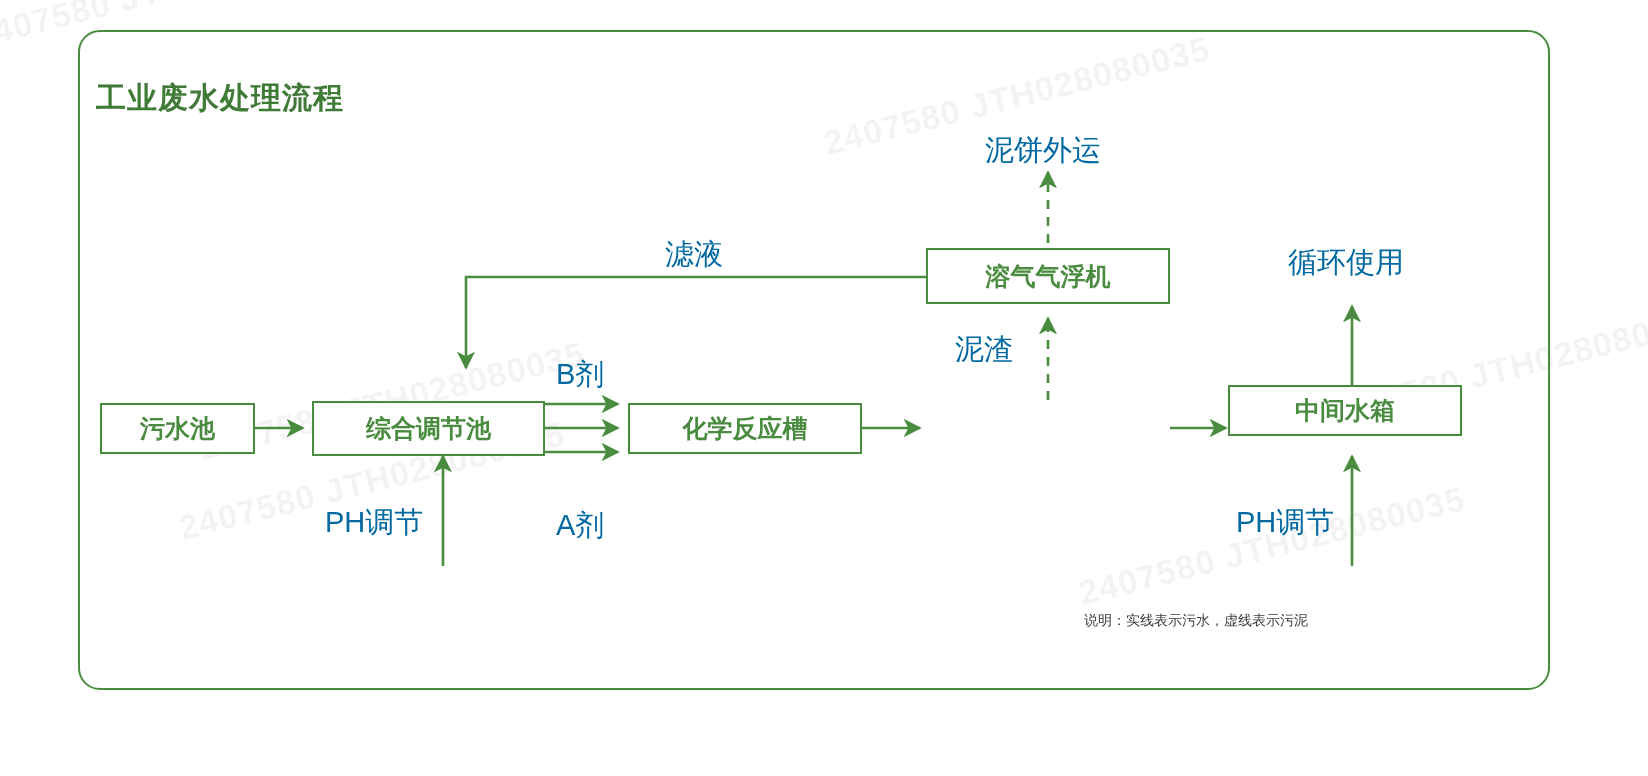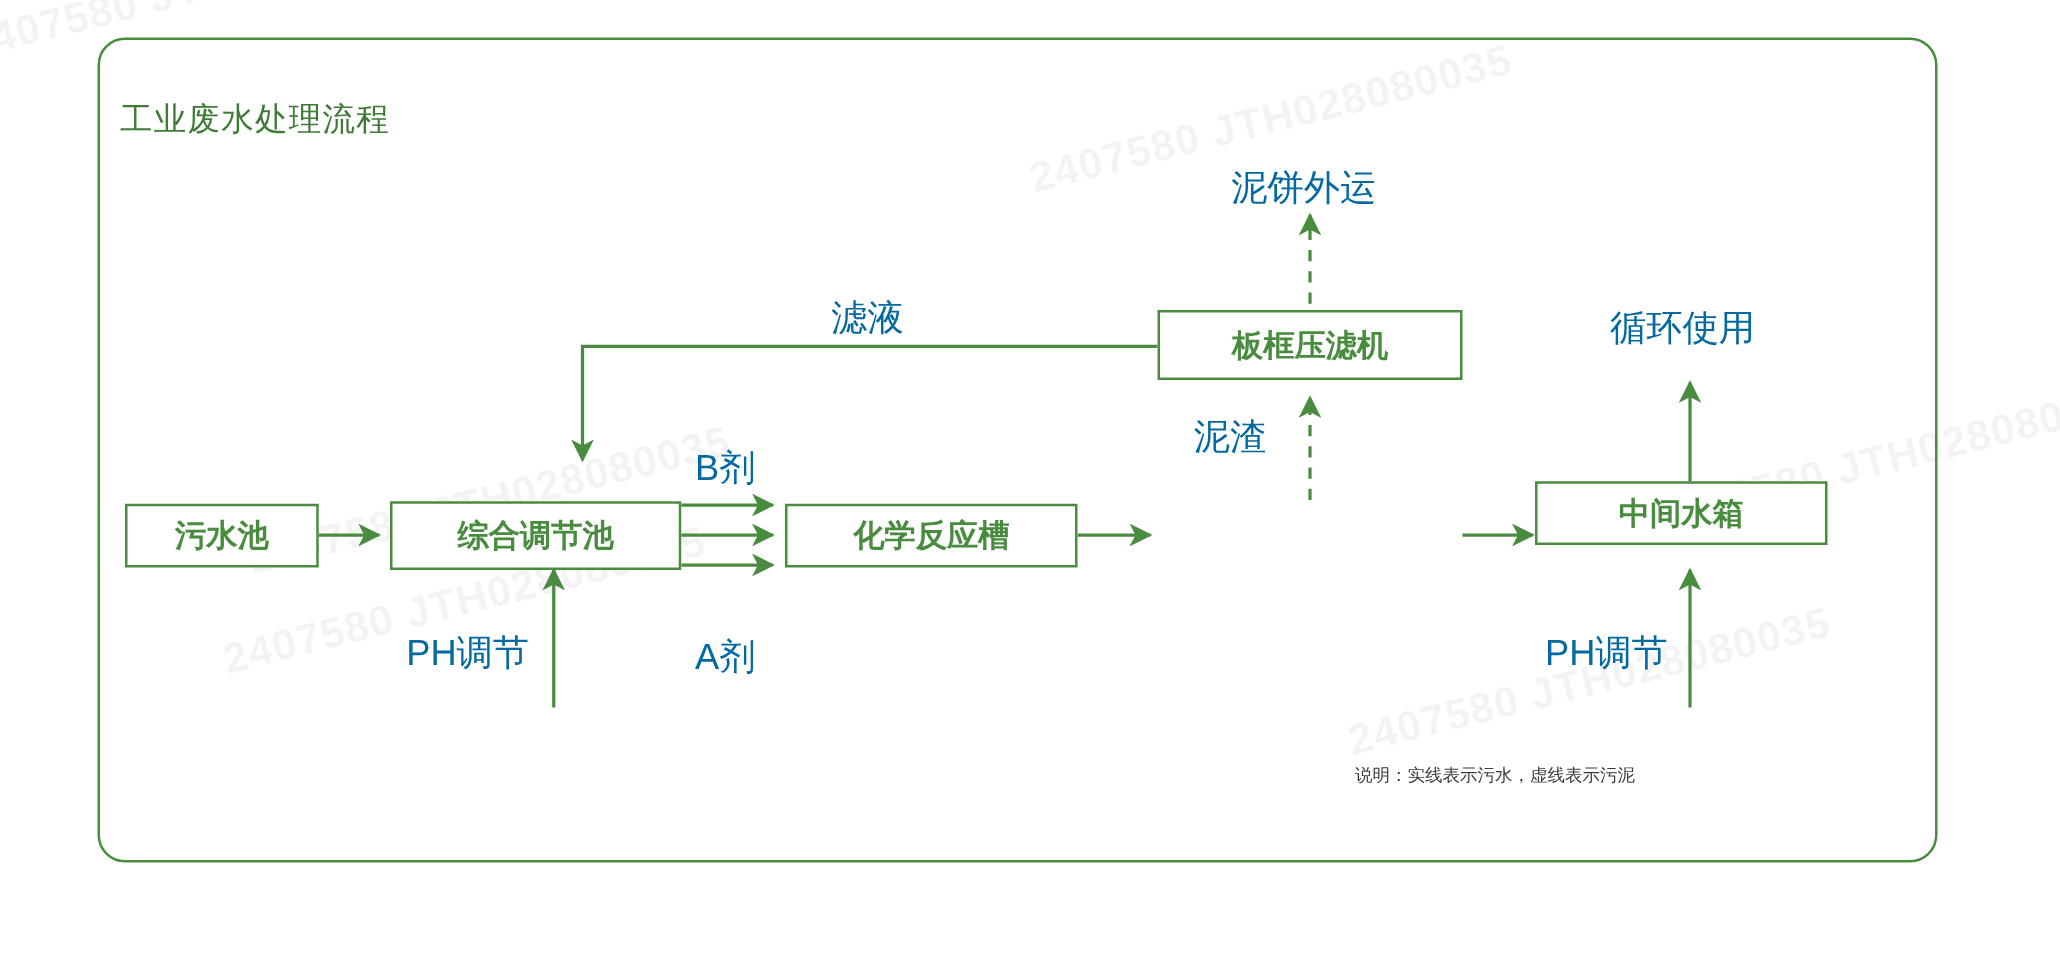--- a/index.html
+++ b/index.html
@@ -8,21 +8,21 @@
 
   
   .wm{position:absolute;color:#000;opacity:.045;font-weight:700;font-size:34px;
       letter-spacing:1px;white-space:nowrap;transform-origin:left top;
       transform:rotate(-14deg);pointer-events:none;user-select:none;}
 
   
   .frame{position:absolute;left:78px;top:30px;width:1472px;height:660px;
          border:2px solid #4a8c3f;border-radius:22px;box-sizing:border-box;background:transparent;}
 
-  .title{position:absolute;left:96px;top:78px;font-size:26px;font-weight:400;
+  .title{position:absolute;left:96px;top:78px;font-size:30px;font-weight:700;
          color:#3f7a36;letter-spacing:1px;white-space:nowrap;}
 
   
   .node{position:absolute;border:2px solid #4a8c3f;box-sizing:border-box;
         display:flex;align-items:center;justify-content:center;
         color:#4a8c3f;font-size:25px;font-weight:700;white-space:nowrap;background:#fff;}
 
   
   .lbl{position:absolute;color:#0369a1;font-size:29px;white-space:nowrap;}
   .lbl.small{font-size:14px;color:#3a3a3a;}
@@ -77,21 +77,21 @@
     <g stroke="#4a8c3f" stroke-width="2.6" fill="none" stroke-dasharray="9 8" marker-end="url(#ah)">
       <line x1="1048" y1="400" x2="1048" y2="318"></line>
       <line x1="1048" y1="243" x2="1048" y2="172"></line>
     </g>
   </svg>
 
   <div class="node" style="left:100px;top:403px;width:155px;height:51px;">污水池</div>
   <div class="node" style="left:312px;top:401px;width:233px;height:55px;text-align:right;">综合调节池</div>
   <div class="node" style="left:628px;top:403px;width:234px;height:51px;">化学反应槽</div>
   <div class="node" style="left:1228px;top:385px;width:234px;height:51px;">中间水箱</div>
-  <div class="node" style="left:926px;top:248px;width:244px;height:56px;">板框压滤机</div>
+  <div class="node" style="left:926px;top:248px;width:244px;height:56px;">溶气气浮机</div>
 
   <div class="lbl" style="left:665px;top:235px;">滤液</div>
   <div class="lbl" style="left:955px;top:330px;">泥渣</div>
   <div class="lbl" style="left:985px;top:131px;">泥饼外运</div>
   <div class="lbl" style="left:1288px;top:243px;">循环使用</div>
   <div class="lbl" style="left:556px;top:355px;">B剂</div>
   <div class="lbl" style="left:556px;top:478px;margin-top:28px;">A剂</div>
   <div class="lbl" style="left:325px;top:503px;">PH调节</div>
   <div class="lbl" style="left:1236px;top:503px;">PH调节</div>
 

